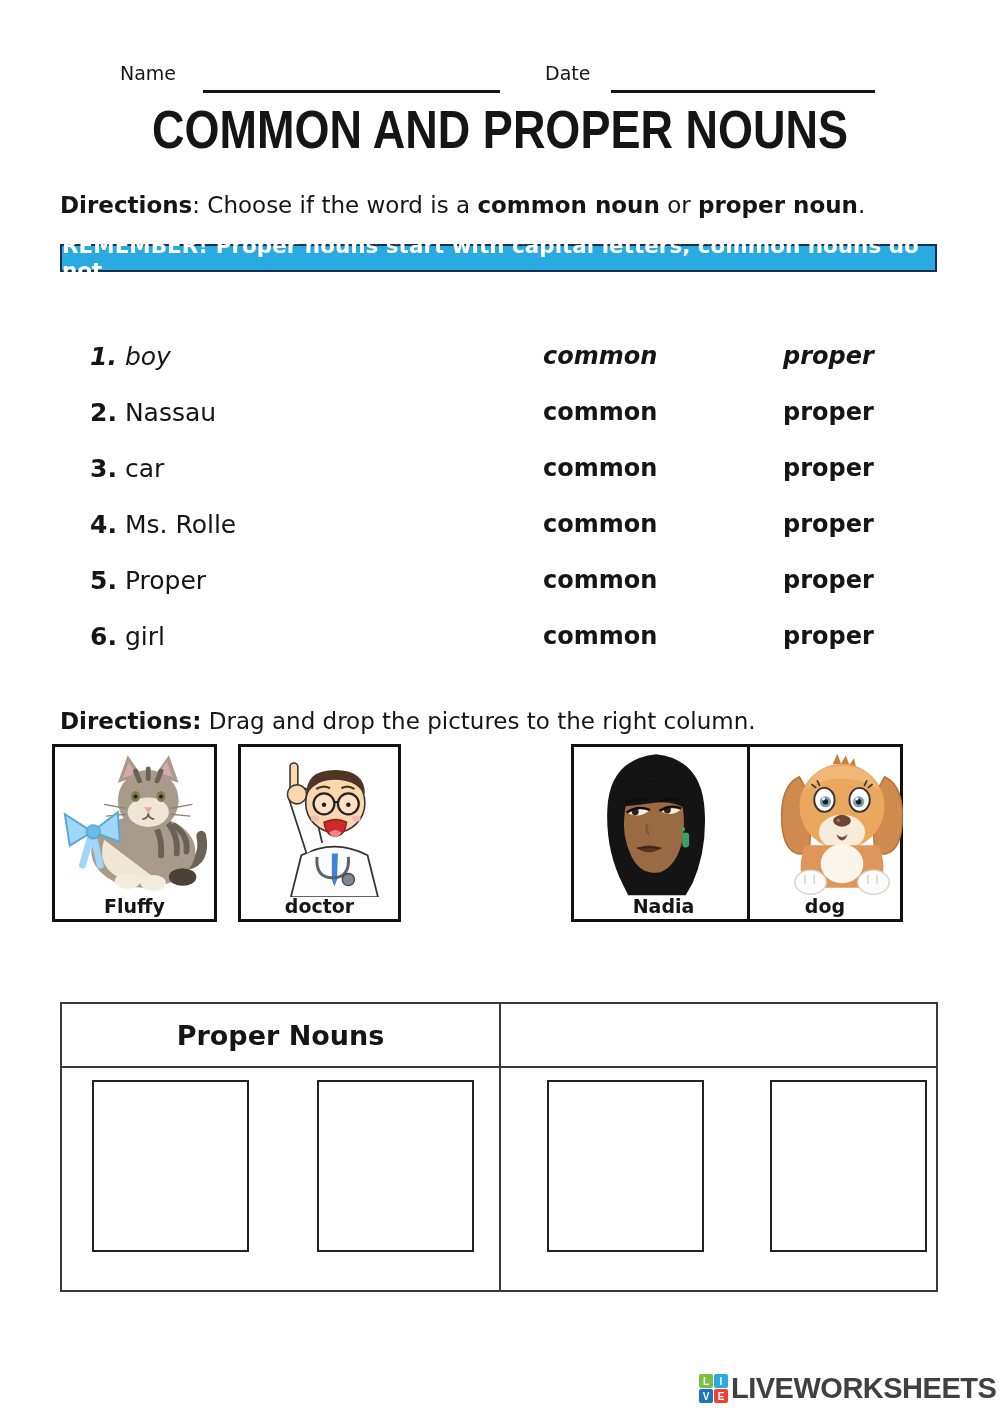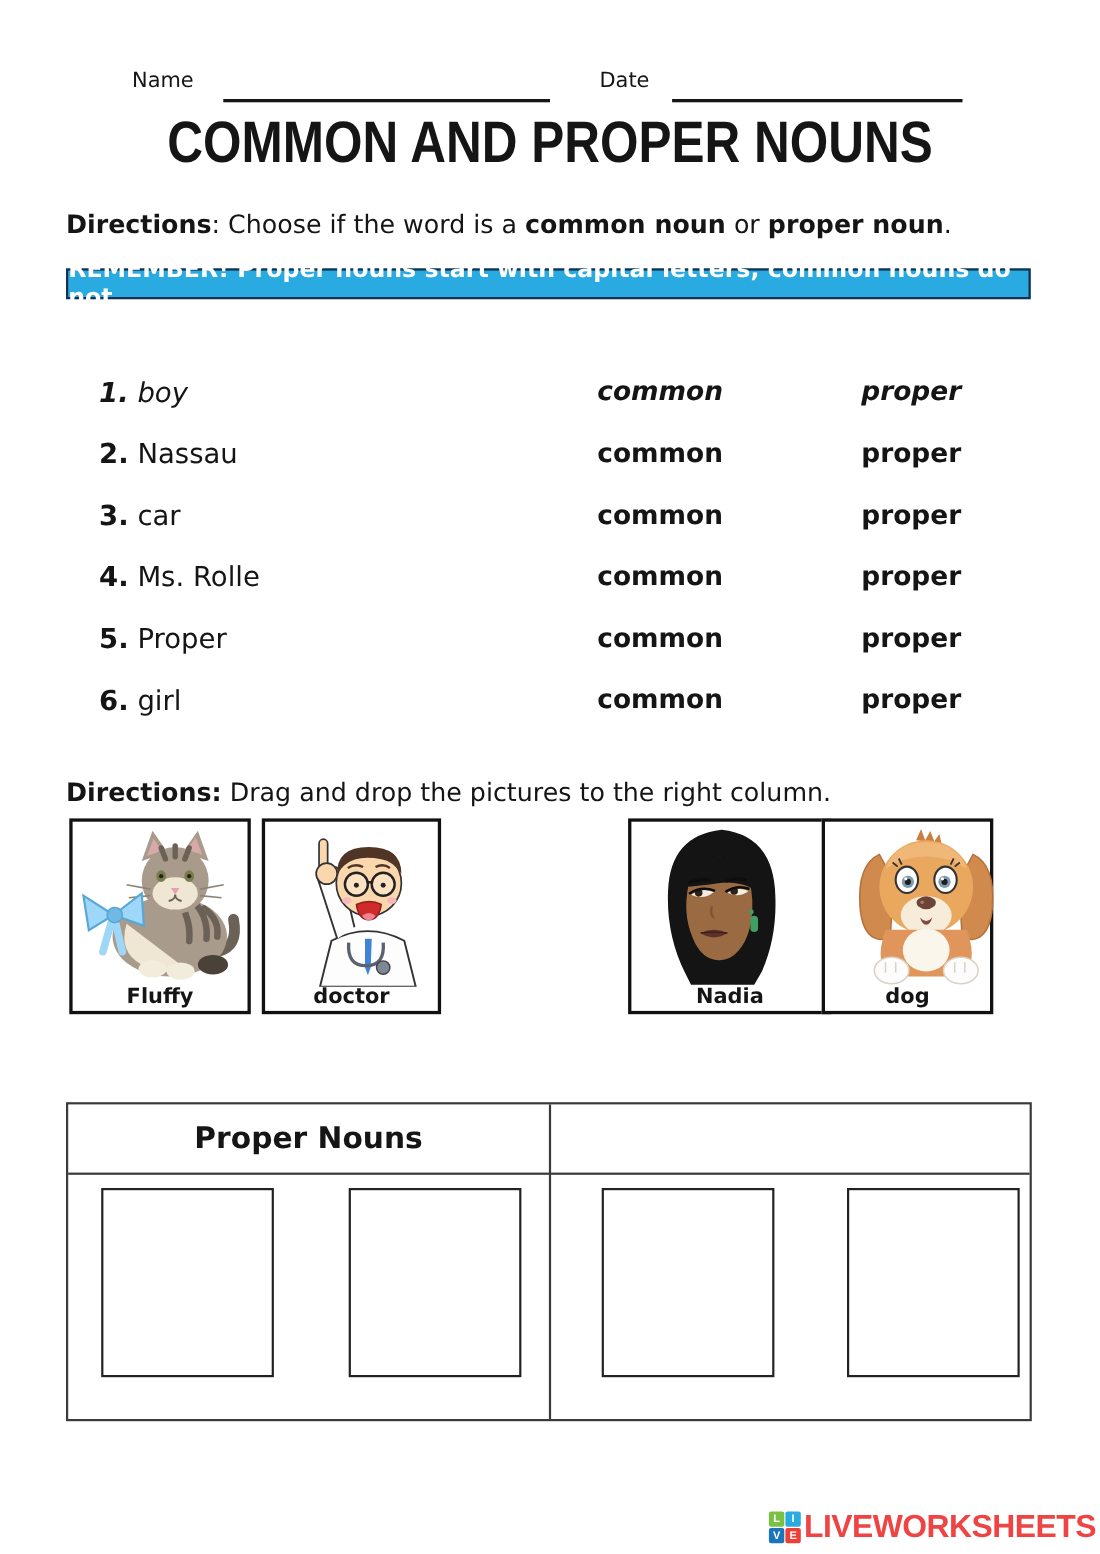--- a/index.html
+++ b/index.html
@@ -44,21 +44,21 @@
   .vdiv{position:absolute;top:0;left:50%;width:0;height:100%;border-left:2px solid #3a3a3a;}
   .dropzone{position:absolute;width:157px;height:172px;top:76px;box-sizing:border-box;
             border:2.5px solid #222;background:#fff;}
 
   
   .footer{position:absolute;top:1372px;left:699px;display:flex;align-items:center;gap:3px;}
   .logo{display:grid;grid-template-columns:14px 14px;grid-template-rows:14px 14px;gap:1px;}
   .lg{display:flex;align-items:center;justify-content:center;color:#fff;font-size:10px;font-weight:bold;
       font-family:"Liberation Sans",sans-serif;border-radius:2px;}
   .lg0{background:#7ac143;} .lg1{background:#29abe2;} .lg2{background:#1b75bb;} .lg3{background:#ee3e36;}
-  .brand{font-family:"Liberation Sans",sans-serif;font-weight:900;font-size:29px;color:#ef4444;letter-spacing:-0.5px;}
+  .brand{font-family:"Liberation Sans",sans-serif;font-weight:900;font-size:29px;color:#404040;letter-spacing:-0.5px;}
 </style>
 </head>
 <body>
 
 <div class="page">
 
   <span class="hlabel" style="top:62px;left:120px;">Name</span>
   <span class="blank" style="top:60px;left:203px;width:297px;"></span>
   <span class="hlabel" style="top:62px;left:545px;">Date</span>
   <span class="blank" style="top:60px;left:611px;width:264px;"></span>
@@ -105,21 +105,21 @@
       <span class="qword"><b>6.</b><span>girl</span></span>
       <span class="opt common">common</span>
       <span class="opt proper">proper</span>
     </div>
   </div>
 
   <div class="dir" style="top:708px;">
     <b>Directions:</b><span>  Drag and drop the pictures to the right column.</span>
   </div>
 
-  <div class="card" style="left:63px;width:165px;">
+  <div class="card" style="left:52px;width:165px;">
     <svg width="157" height="148" viewBox="0 0 160 150">
       <path d="M132 118 q20 -4 15 -30" stroke="#6b6156" stroke-width="10" fill="none" stroke-linecap="round"></path>
       <ellipse cx="88" cy="104" rx="53" ry="37" fill="#a89b8b"></ellipse>
       <path d="M48 92 q-8 26 14 38 q20 10 44 6" fill="#efe6d4"></path>
       <path d="M120 78 q14 10 12 26 M108 70 q16 14 14 36 M94 68 q14 18 12 40" stroke="#6b6156" stroke-width="6" fill="none" stroke-linecap="round"></path>
       <polygon points="62,34 72,6 86,26" fill="#a89b8b"></polygon>
       <polygon points="100,26 114,6 124,34" fill="#a89b8b"></polygon>
       <polygon points="67,29 73,13 81,25" fill="#d8a9a9"></polygon>
       <polygon points="104,24 112,12 118,28" fill="#d8a9a9"></polygon>
       <circle cx="93" cy="52" r="31" fill="#a89b8b"></circle>

